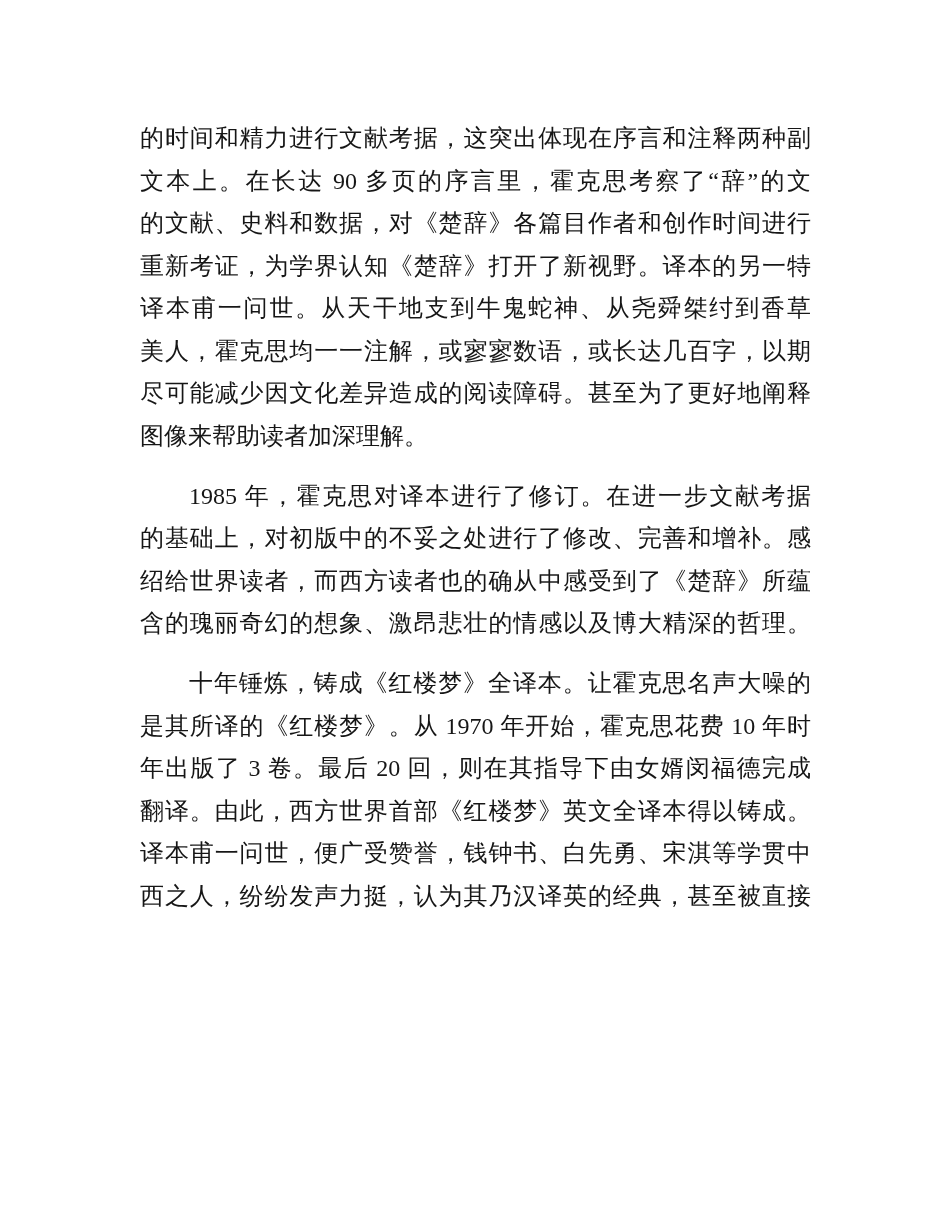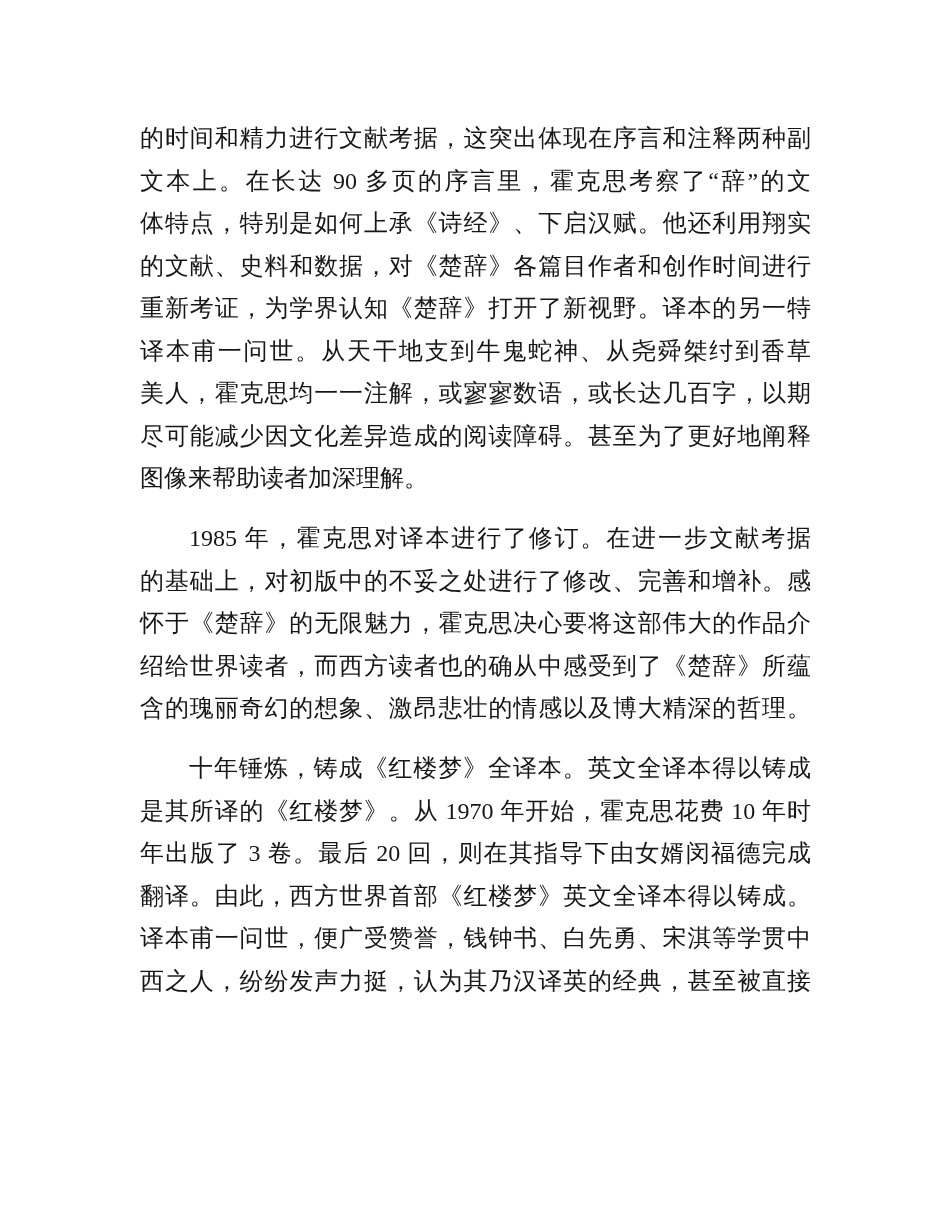--- a/index.html
+++ b/index.html
@@ -49,39 +49,37 @@
 </style>
 </head>
 <body>
 
 <div class="page">
   <div class="content">
 
     <div class="para">
       <div class="line j">的时间和精力进行文献考据，这突出体现在序言和注释两种副</div>
       <div class="line j">文本上。在长达 90 多页的序言里，霍克思考察了“辞”的文</div>
-      <div class="line j">体特点，特别是如何上承《诗经》、下启汉赋。他还利用翔实</div>
       <div class="line j">的文献、史料和数据，对《楚辞》各篇目作者和创作时间进行</div>
       <div class="line j">重新考证，为学界认知《楚辞》打开了新视野。译本的另一特</div>
       <div class="line j">译本甫一问世。从天干地支到牛鬼蛇神、从尧舜桀纣到香草</div>
       <div class="line j">美人，霍克思均一一注解，或寥寥数语，或长达几百字，以期</div>
       <div class="line j">尽可能减少因文化差异造成的阅读障碍。甚至为了更好地阐释</div>
       <div class="line short">图像来帮助读者加深理解。</div>
     </div>
 
     <div class="para">
       <div class="line j indent">1985 年，霍克思对译本进行了修订。在进一步文献考据</div>
       <div class="line j">的基础上，对初版中的不妥之处进行了修改、完善和增补。感</div>
-      <div class="line j">怀于《楚辞》的无限魅力，霍克思决心要将这部伟大的作品介</div>
       <div class="line j">绍给世界读者，而西方读者也的确从中感受到了《楚辞》所蕴</div>
       <div class="line j">含的瑰丽奇幻的想象、激昂悲壮的情感以及博大精深的哲理。</div>
     </div>
 
     <div class="para">
-      <div class="line j indent">十年锤炼，铸成《红楼梦》全译本。英文全译本得以铸成</div>
+      <div class="line j indent">十年锤炼，铸成《红楼梦》全译本。让霍克思名声大噪的</div>
       <div class="line j">是其所译的《红楼梦》。从 1970 年开始，霍克思花费 10 年时</div>
       <div class="line j">年出版了 3 卷。最后 20 回，则在其指导下由女婿闵福德完成</div>
       <div class="line j">翻译。由此，西方世界首部《红楼梦》英文全译本得以铸成。</div>
       <div class="line j">译本甫一问世，便广受赞誉，钱钟书、白先勇、宋淇等学贯中</div>
       <div class="line j">西之人，纷纷发声力挺，认为其乃汉译英的经典，甚至被直接</div>
     </div>
 
   </div>
 </div>
 

